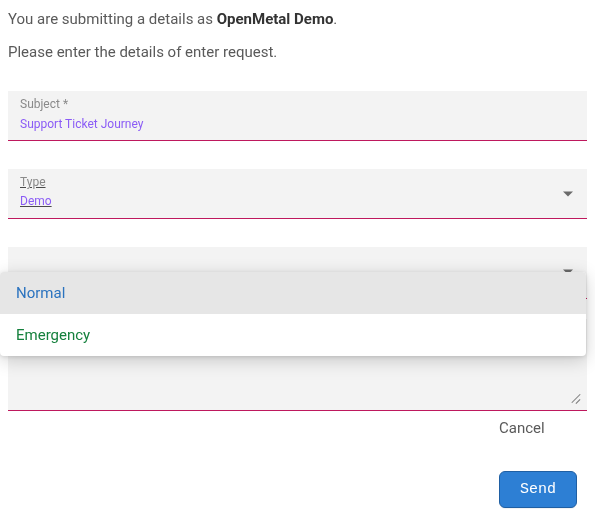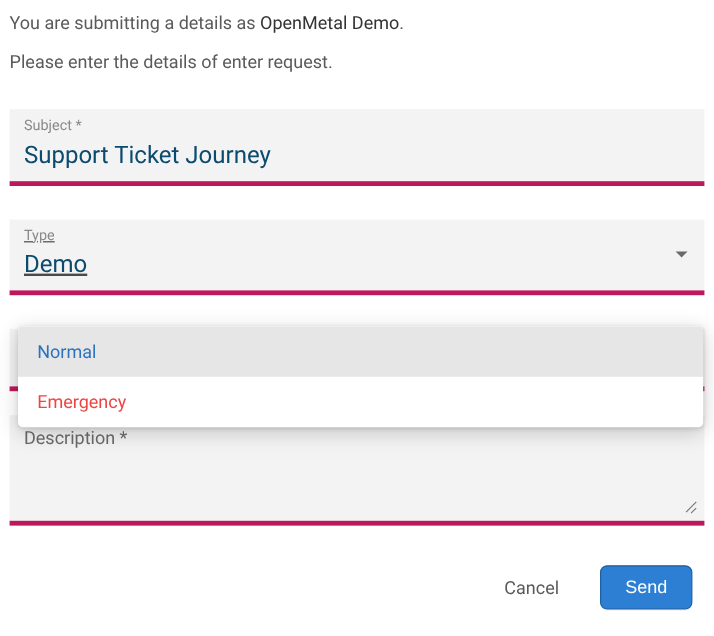--- a/index.html
+++ b/index.html
@@ -15,44 +15,44 @@
   .container {
     padding: 8px 8px 8px 8px;
   }
   .intro-line {
     font-size: 15px;
     line-height: 1.5;
     color: #5a5a5a;
     margin-bottom: 10px;
   }
   .intro-line b {
-    font-weight: 400;
+    font-weight: 700;
     color: #333;
   }
   .form-group {
     margin-top: 28px;
     position: relative;
   }
   .field {
     background: #f3f3f3;
     border: none;
-    border-bottom: 4px solid #be185d;
+    border-bottom: 1px solid #be185d;
     width: 100%;
     position: relative;
     padding: 6px 12px 8px 12px;
   }
   .field-label {
     font-size: 12px;
     color: #8a8a8a;
     display: block;
     line-height: 1.3;
   }
   .field-value {
-    font-size: 20px;
-    color: #0c4a6e;
+    font-size: 12px;
+    color: #8b5cf6;
     line-height: 1.4;
     padding-top: 2px;
     outline: none;
     border: none;
     background: transparent;
     width: 100%;
     font-family: inherit;
   }
   .select-field {
     position: relative;
@@ -98,66 +98,67 @@
   }
   .resize-handle::after {
     width: 6px;
     right: 0px;
     bottom: 2px;
   }
 
   
   .dropdown-panel {
     position: absolute;
-    left: 15px;
+    left: 0;
     right: 9px;
     top: 272px;
     background: #fff;
     box-shadow: 0 4px 18px rgba(0,0,0,0.18), 0 1px 4px rgba(0,0,0,0.12);
     border-radius: 4px;
     z-index: 10;
     overflow: hidden;
   }
   .dropdown-option {
     padding: 12px 16px;
     font-size: 15px;
-    color: #ef4444;
+    color: #15803d;
     cursor: pointer;
   }
   .dropdown-option.selected {
     background: #e6e6e6;
     color: #2b73bf;
   }
 
   
   .actions {
     position: absolute;
     right: 18px;
     bottom: 22px;
     display: flex;
-    align-items: center;
+    align-items: flex-start;
     gap: 34px;
+    flex-direction: column;
   }
   .btn-cancel {
     font-size: 15px;
     color: #5a5a5a;
     background: transparent;
     border: none;
     cursor: pointer;
     font-family: inherit;
   }
   .btn-send {
     font-size: 15px;
     color: #fff;
     background: #2d7fd4;
     border: 1px solid #1f5fa3;
     border-radius: 6px;
     padding: 9px 20px;
     cursor: pointer;
-    font-family: Liberation Sans, sans-serif;
+    font-family: Liberation Mono, monospace;
     box-shadow: 0 1px 0 rgba(0,0,0,0.05);
   }
 </style>
 </head>
 <body>
 
 <div class="container">
   <p class="intro-line">
     <span>You are submitting a details as </span><b>OpenMetal Demo</b><span>.</span>
   </p>

